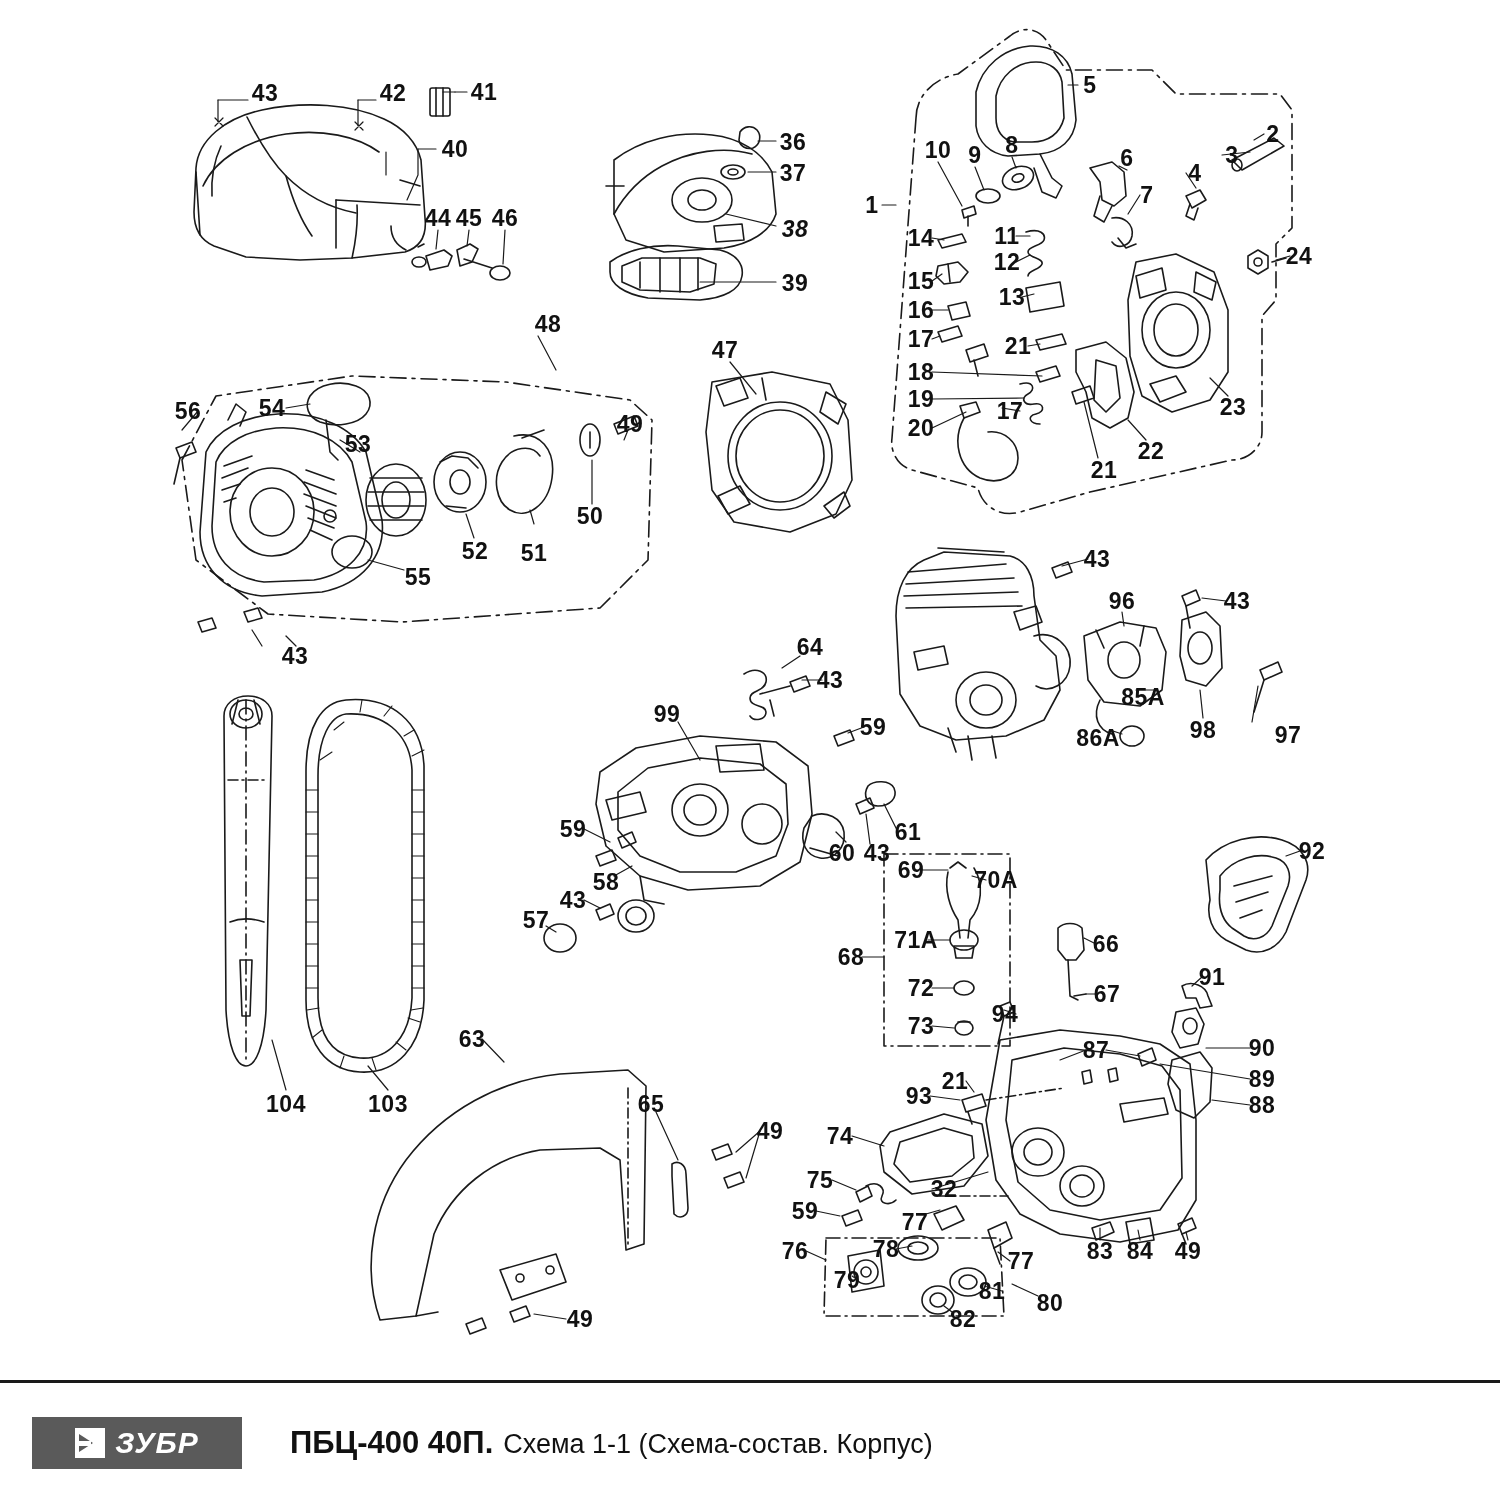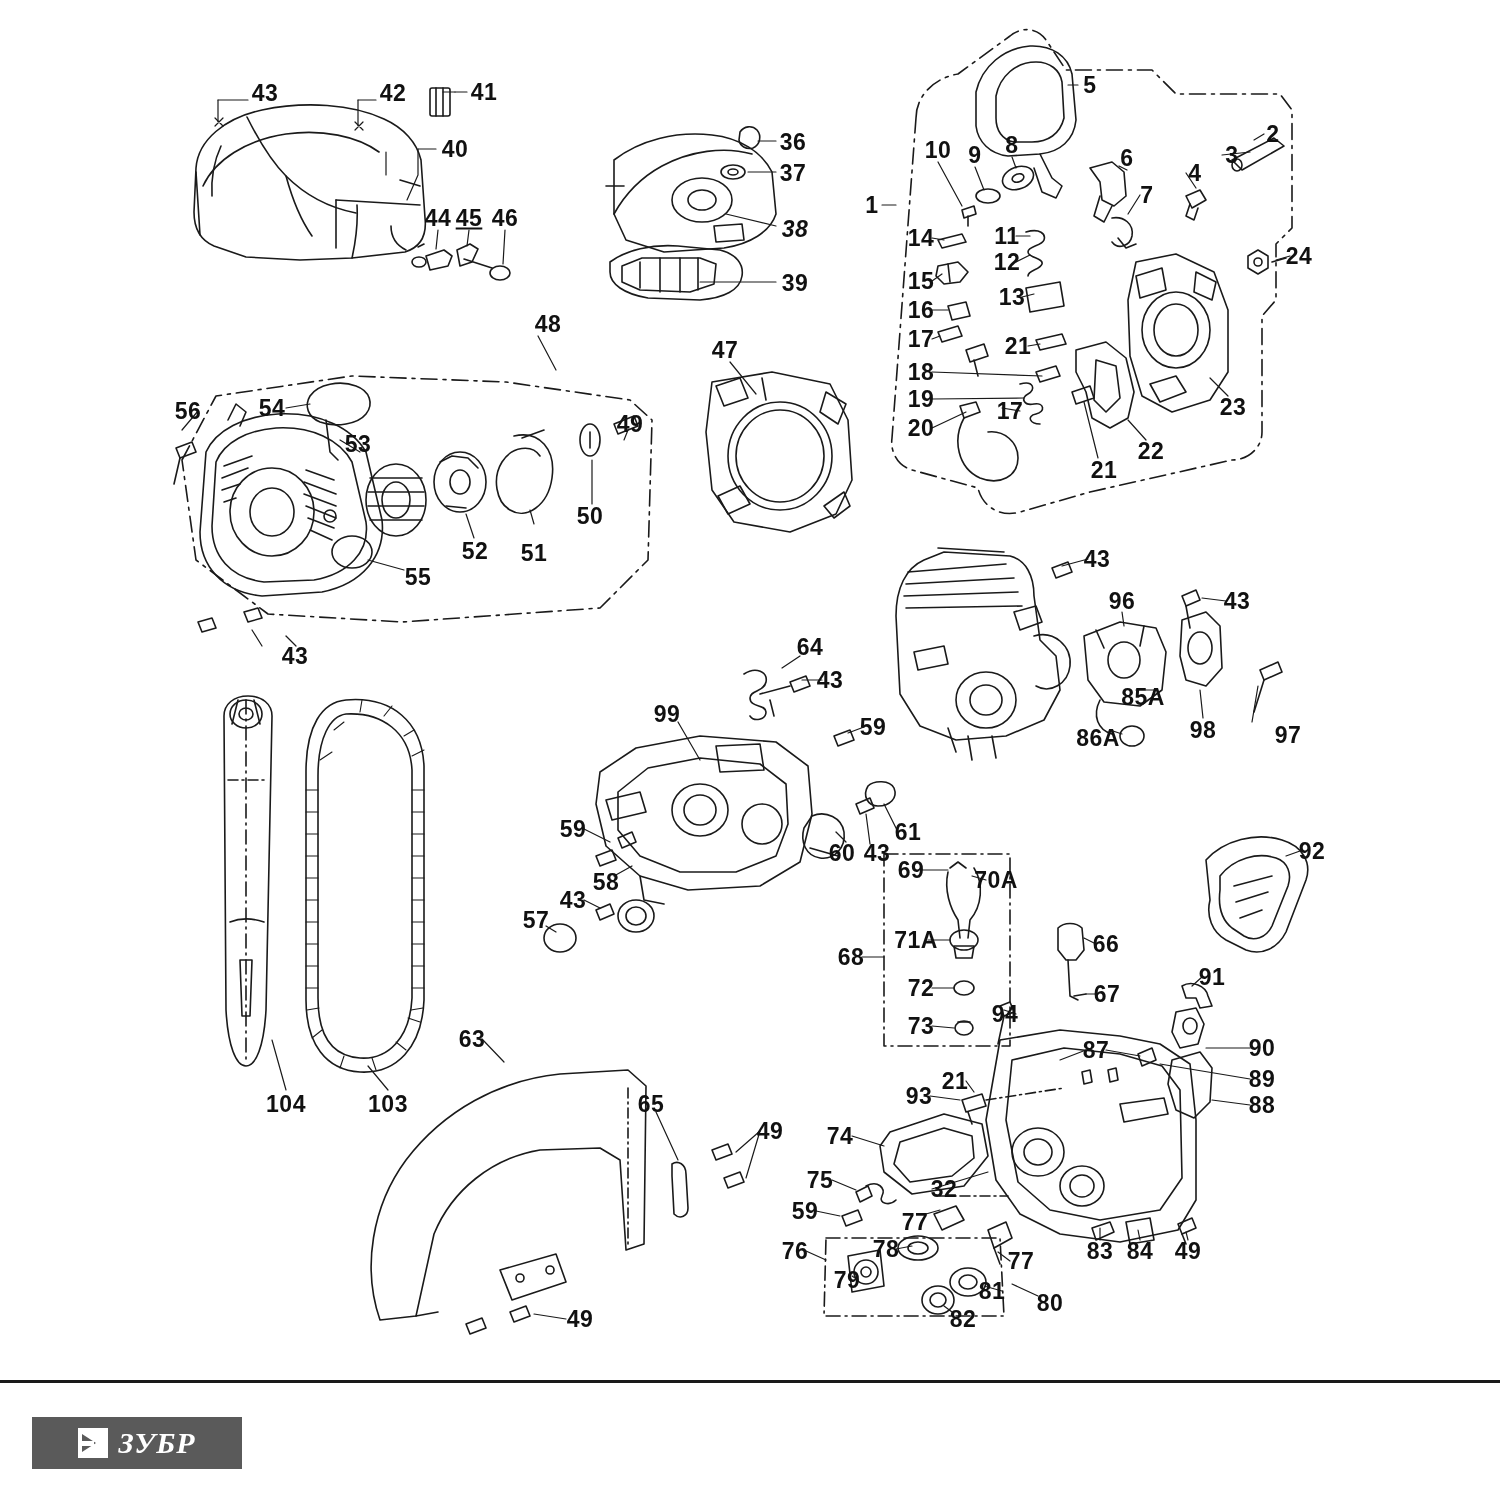--- a/index.html
+++ b/index.html
@@ -65,21 +65,20 @@
   #logo {
     width: 210px;
     height: 52px;
     margin-left: 32px;
     background: #5a5a5a;
     display: flex;
     align-items: center;
     justify-content: center;
     gap: 10px;
     flex: none;
-    font-family: Liberation Serif, serif;
   }
   #logo .mark {
     width: 30px;
     height: 30px;
     background: #ffffff;
     position: relative;
     flex: none;
   }
   #logo .mark::before {
     content: "";
@@ -647,21 +646,21 @@
 
       </g>
     </svg>
 
     <div id="callouts">
         <div class="callout" style="left: 265px; top: 93px;">43</div>
         <div class="callout" style="left: 393px; top: 93px;">42</div>
         <div class="callout" style="left: 484px; top: 92px;">41</div>
         <div class="callout" style="left: 455px; top: 149px;">40</div>
         <div class="callout" style="left: 438px; top: 218px;">44</div>
-        <div class="callout" style="left: 469px; top: 218px; text-decoration: underline;">45</div>
+        <div class="callout" style="left: 469px; top: 218px;">45</div>
         <div class="callout" style="left: 505px; top: 218px;">46</div>
         <div class="callout" style="left: 793px; top: 142px;">36</div>
         <div class="callout" style="left: 793px; top: 173px;">37</div>
         <div class="callout" style="left: 795px; top: 229px; font-style: italic;">38</div>
         <div class="callout" style="left: 795px; top: 283px;">39</div>
         <div class="callout" style="left: 1090px; top: 85px;">5</div>
         <div class="callout" style="left: 1273px; top: 134px;">2</div>
         <div class="callout" style="left: 1232px; top: 155px;">3</div>
         <div class="callout" style="left: 1195px; top: 173px;">4</div>
         <div class="callout" style="left: 1127px; top: 158px;">6</div>
@@ -755,16 +754,20 @@
         <div class="callout" style="left: 580px; top: 1319px;">49</div>
       </div>
   </div>
 
   <div id="footer">
     <div id="footer-inner">
       <div id="logo">
         <span class="mark"></span>
         <span class="word">ЗУБР</span>
       </div>
+      <div id="footer-text">
+        <span id="footer-model">ПБЦ-400 40П.</span>
+        <span id="footer-scheme">Схема 1-1 (Схема-состав. Корпус)</span>
+      </div>
     </div>
   </div>
 
 </div>
 
 </body></html>

